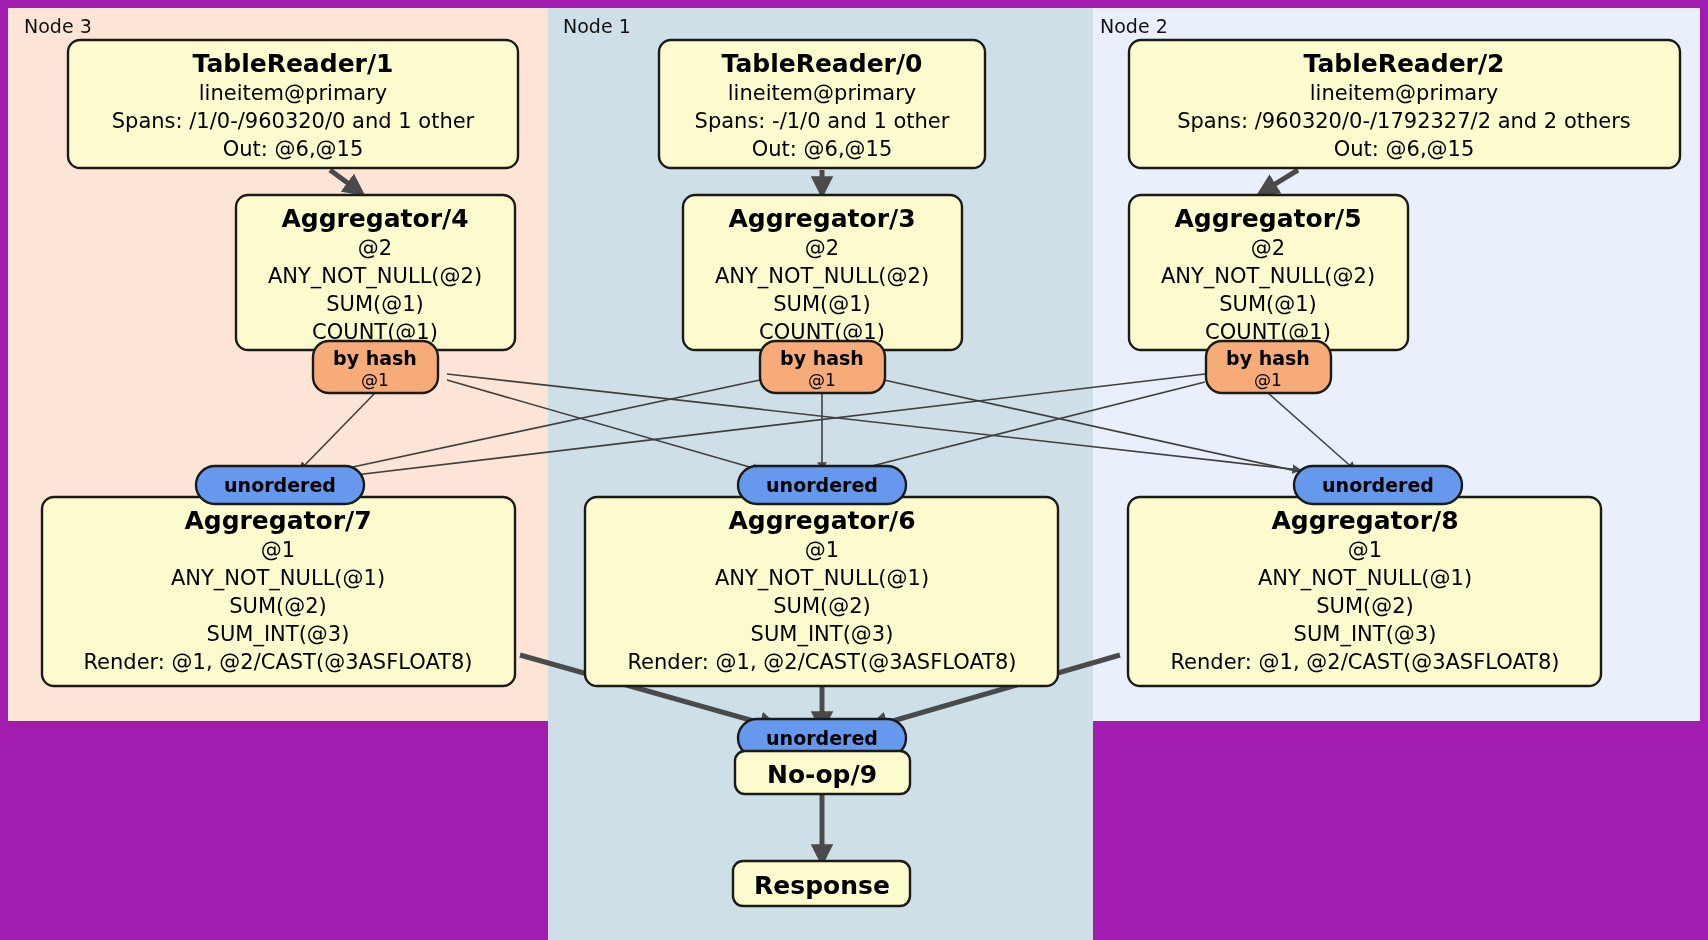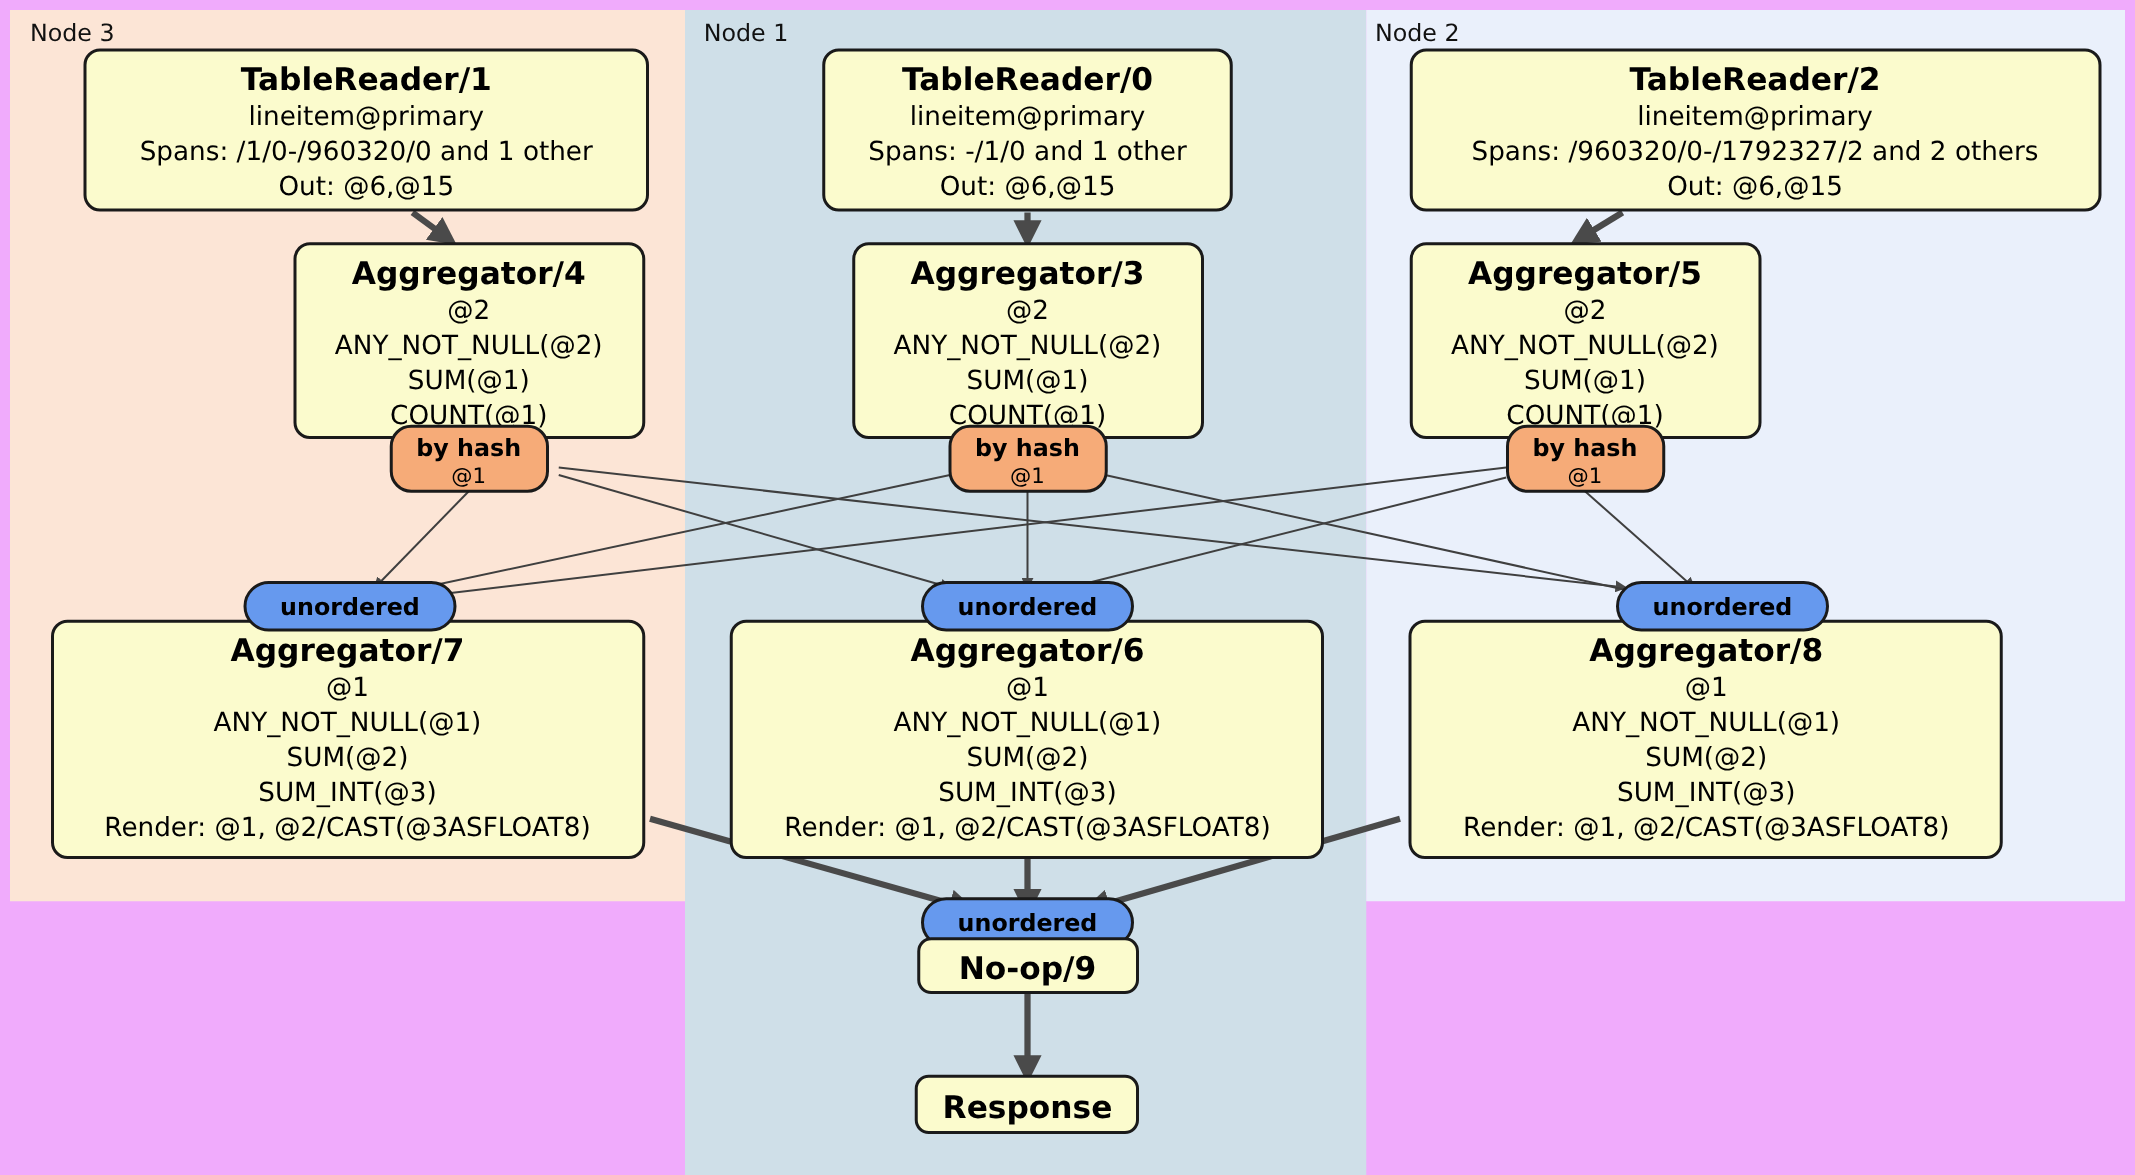--- a/index.html
+++ b/index.html
@@ -4,21 +4,21 @@
 <style>
   html, body {
     margin: 0;
     padding: 0;
     background: #ffffff;
   }
   #canvas {
     position: relative;
     width: 1708px;
     height: 940px;
-    background: #f0abfc;
+    background: #a21caf;
     font-family: "DejaVu Sans", sans-serif;
     overflow: hidden;
   }
   svg.diagram {
     position: absolute;
     top: 0; left: 0;
     width: 1708px;
     height: 940px;
   }
   .node-region-label {

